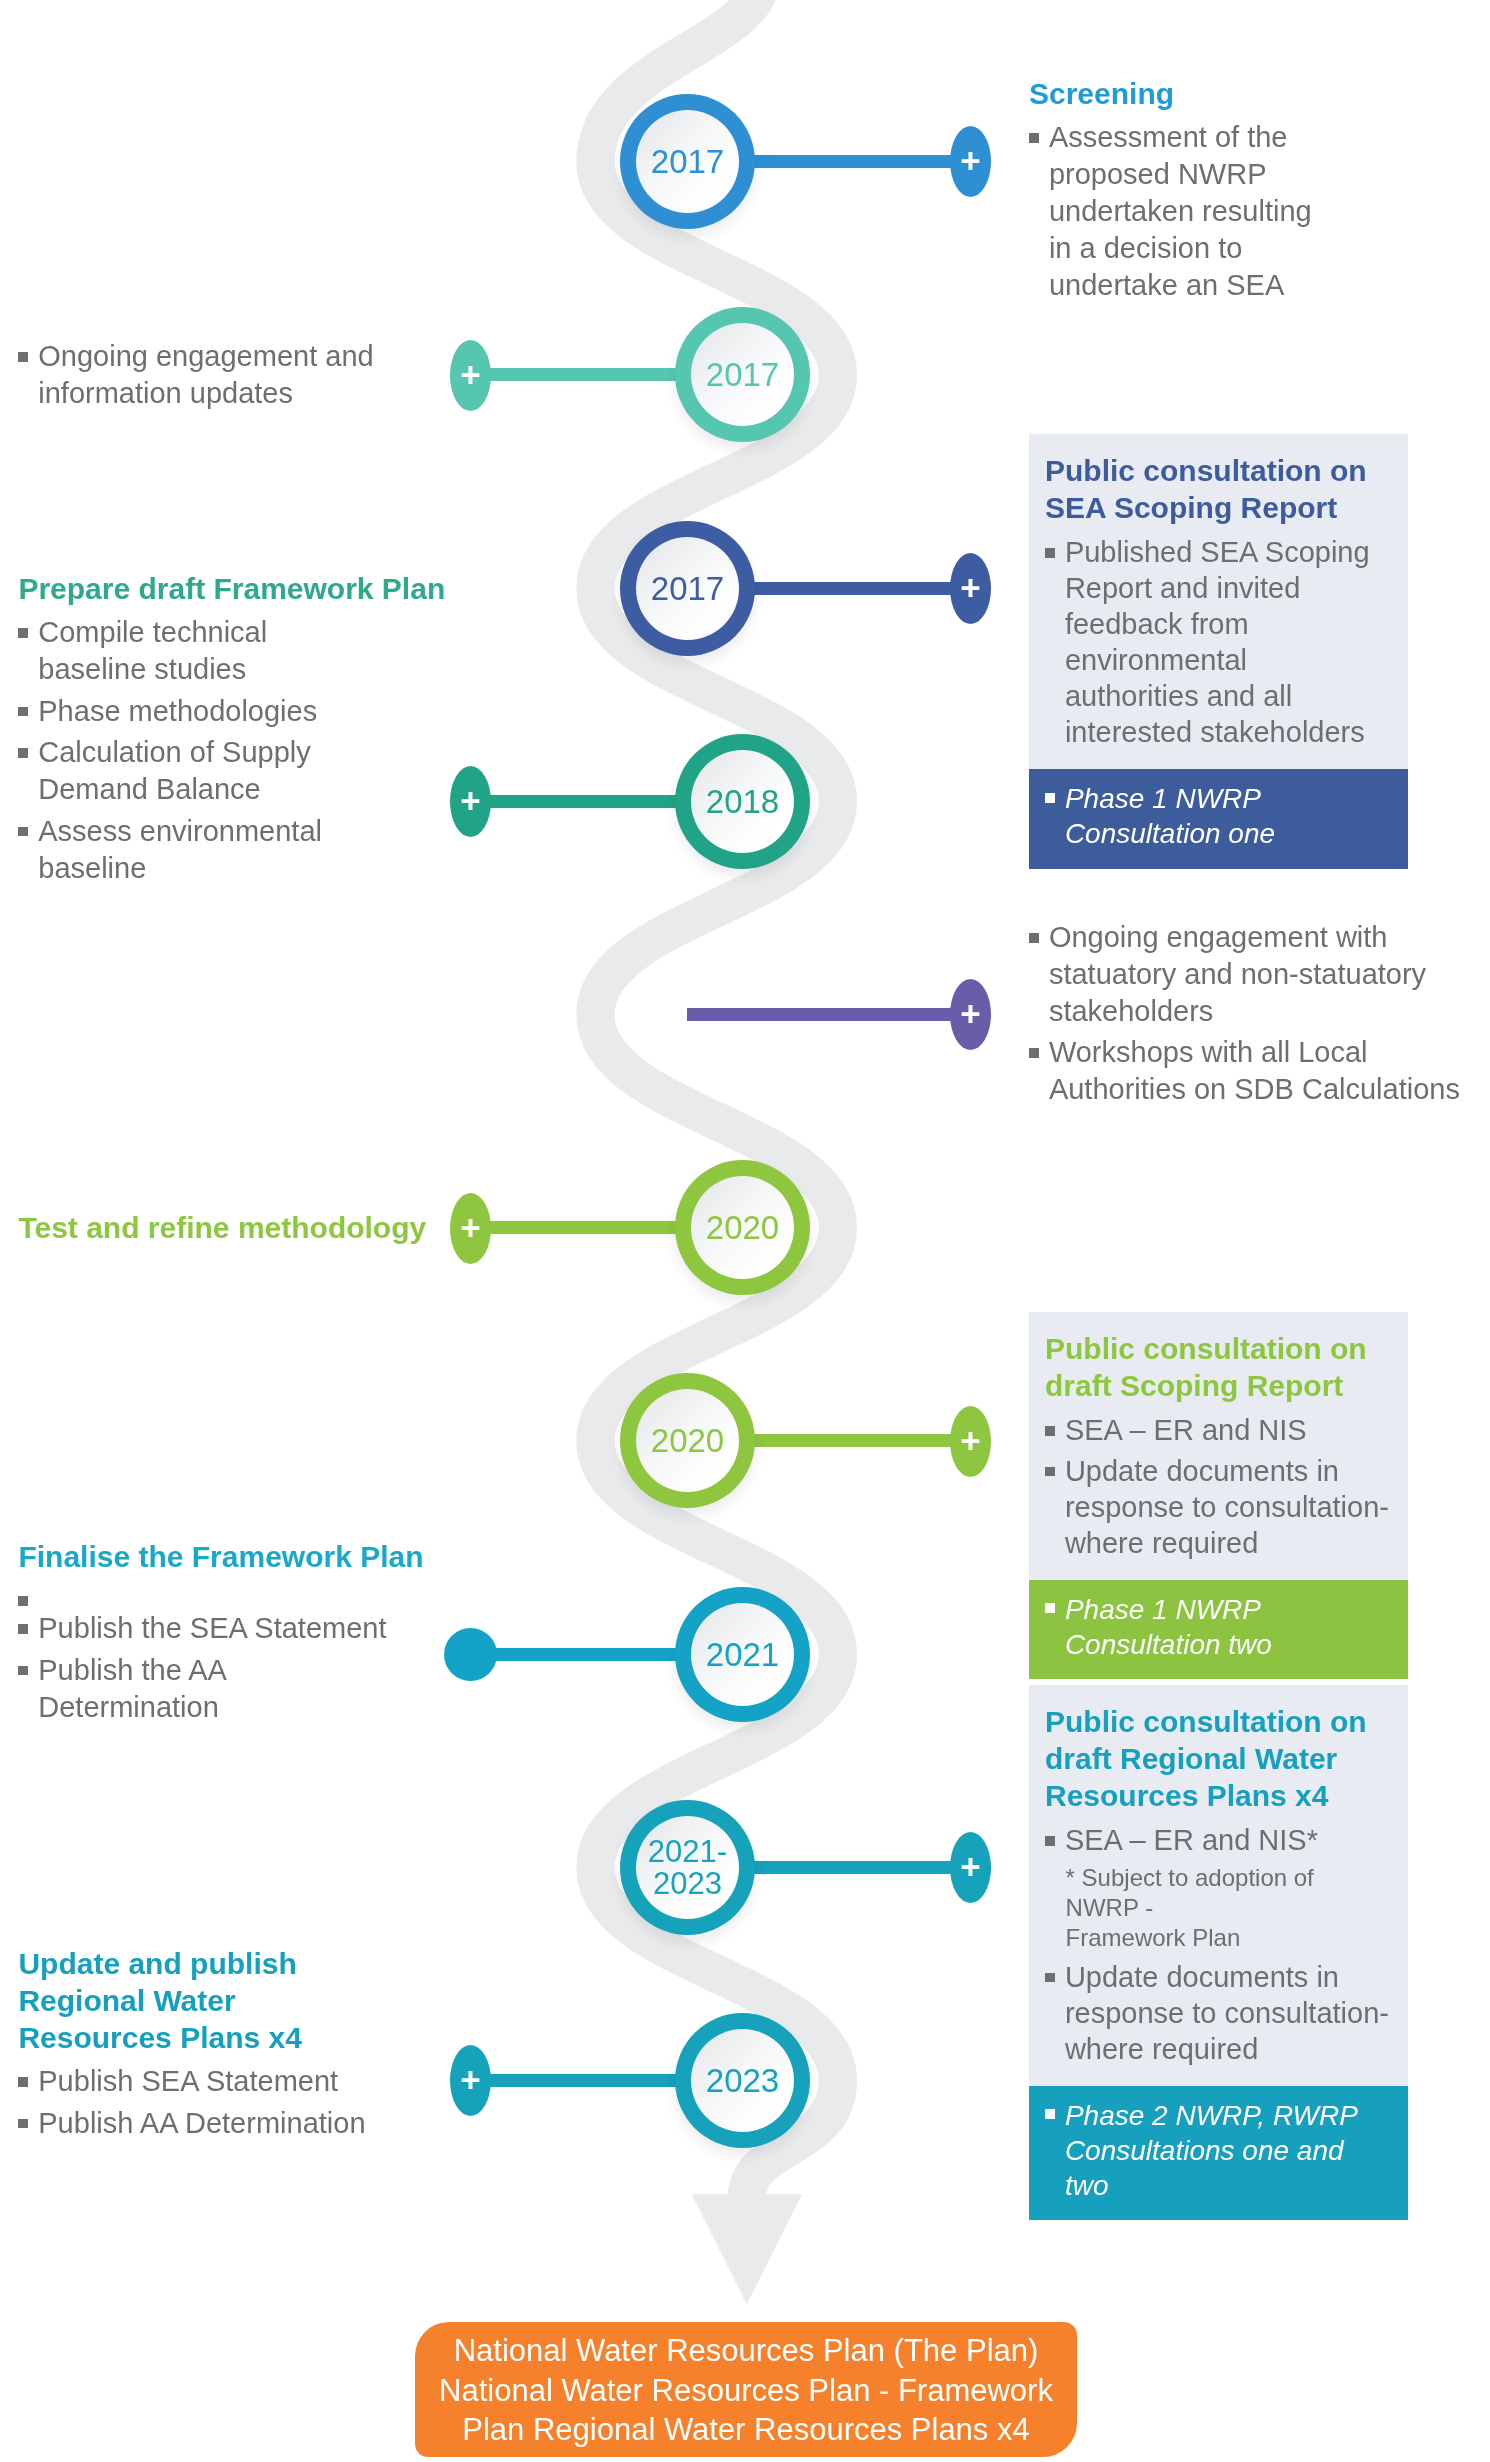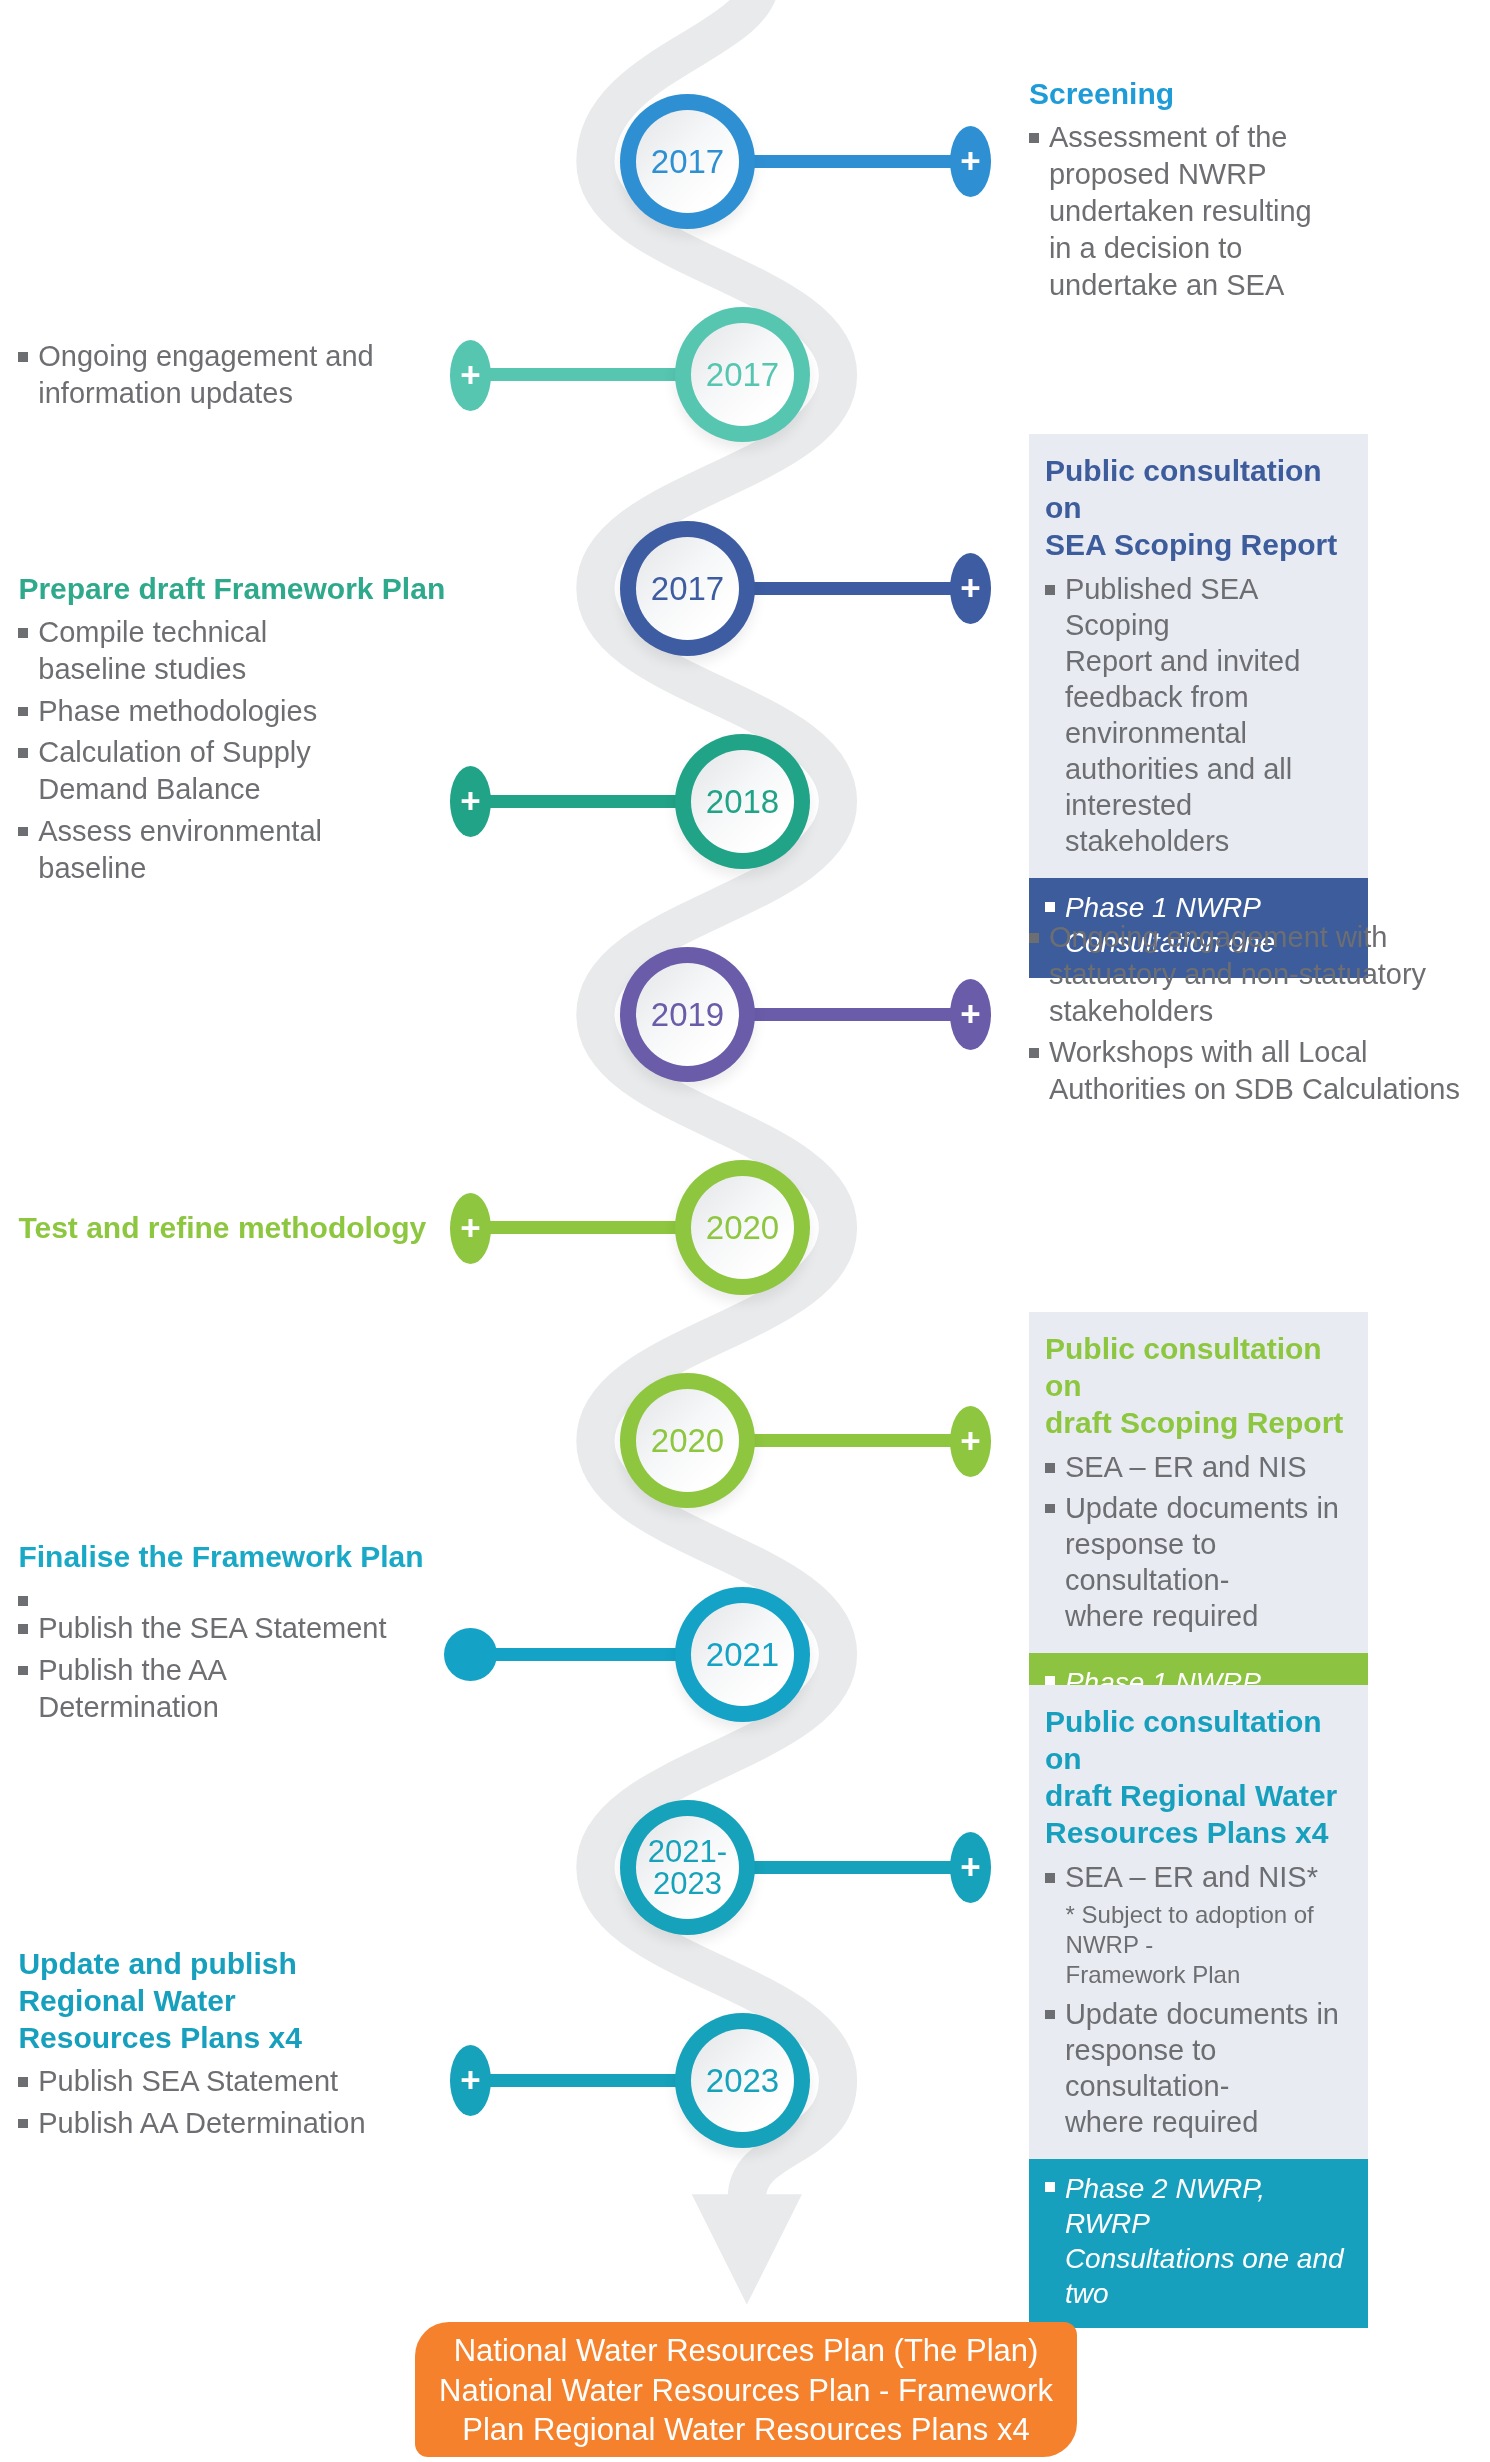--- a/index.html
+++ b/index.html
@@ -23,21 +23,21 @@
         display:flex;align-items:center;justify-content:center;}
   .yr{font-size:33px;line-height:35px;white-space:pre-line;text-align:center;}
   .yr.small{font-size:31px;line-height:32px;}
   
   .blk{position:absolute;z-index:4;}
   .h{font-weight:700;font-size:30px;line-height:37px;white-space:pre-line;margin:0 0 7.4px 0;}
   .bullet{display:flex;margin:0 0 4.4px 0;}
   .sq{width:9.6px;height:9.6px;flex:none;margin:14px 10.3px 0 0;background:#6D6E71;}
   .btxt{font-size:29px;line-height:37px;white-space:pre-line;color:#6D6E71;}
   
-  .panel{position:absolute;width:339px;z-index:4;}
+  .panel{position:absolute;width:379px;z-index:4;}
   .panel-body{background:var(--c-box_bg);padding:17.6px 16px 14.7px 16px;}
   .panel-body .h{margin-bottom:8.8px;}
   .panel .btxt{font-size:29px;line-height:36px;}
   .note{font-size:24px;line-height:30px;white-space:pre-line;margin:2.9px 0 5.9px 20.6px;}
   .panel-footer{padding:11.8px 16px 13.2px 16px;}
   .panel-footer .bullet .sq{background:#fff;margin-top:11.8px;}
   .panel-footer .btxt{color:#fff;font-style:italic;font-size:28px;line-height:35px;}
   
   .banner{position:absolute;left:415px;top:2322px;width:662px;height:135px;z-index:4;
           border-radius:34px 13.2px 34px 13.2px;background:var(--c-orange);
@@ -146,25 +146,20 @@
   <div class="node c-n3" style="left:620px;top:521px;">
       <div class="node-inner">
         <span class="yr t-n3">2017</span>
       </div>
     </div>
   <div class="node c-n4" style="left:675px;top:734px;">
       <div class="node-inner">
         <span class="yr t-n4">2018</span>
       </div>
     </div>
-  <div class="node c-n5" style="left:620px;top:947px;">
-      <div class="node-inner">
-        <span class="yr t-n5">2019</span>
-      </div>
-    </div>
   <div class="node c-n6" style="left:675px;top:1160px;">
       <div class="node-inner">
         <span class="yr t-n6">2020</span>
       </div>
     </div>
   <div class="node c-n6" style="left:620px;top:1373px;">
       <div class="node-inner">
         <span class="yr t-n6">2020</span>
       </div>
     </div>

